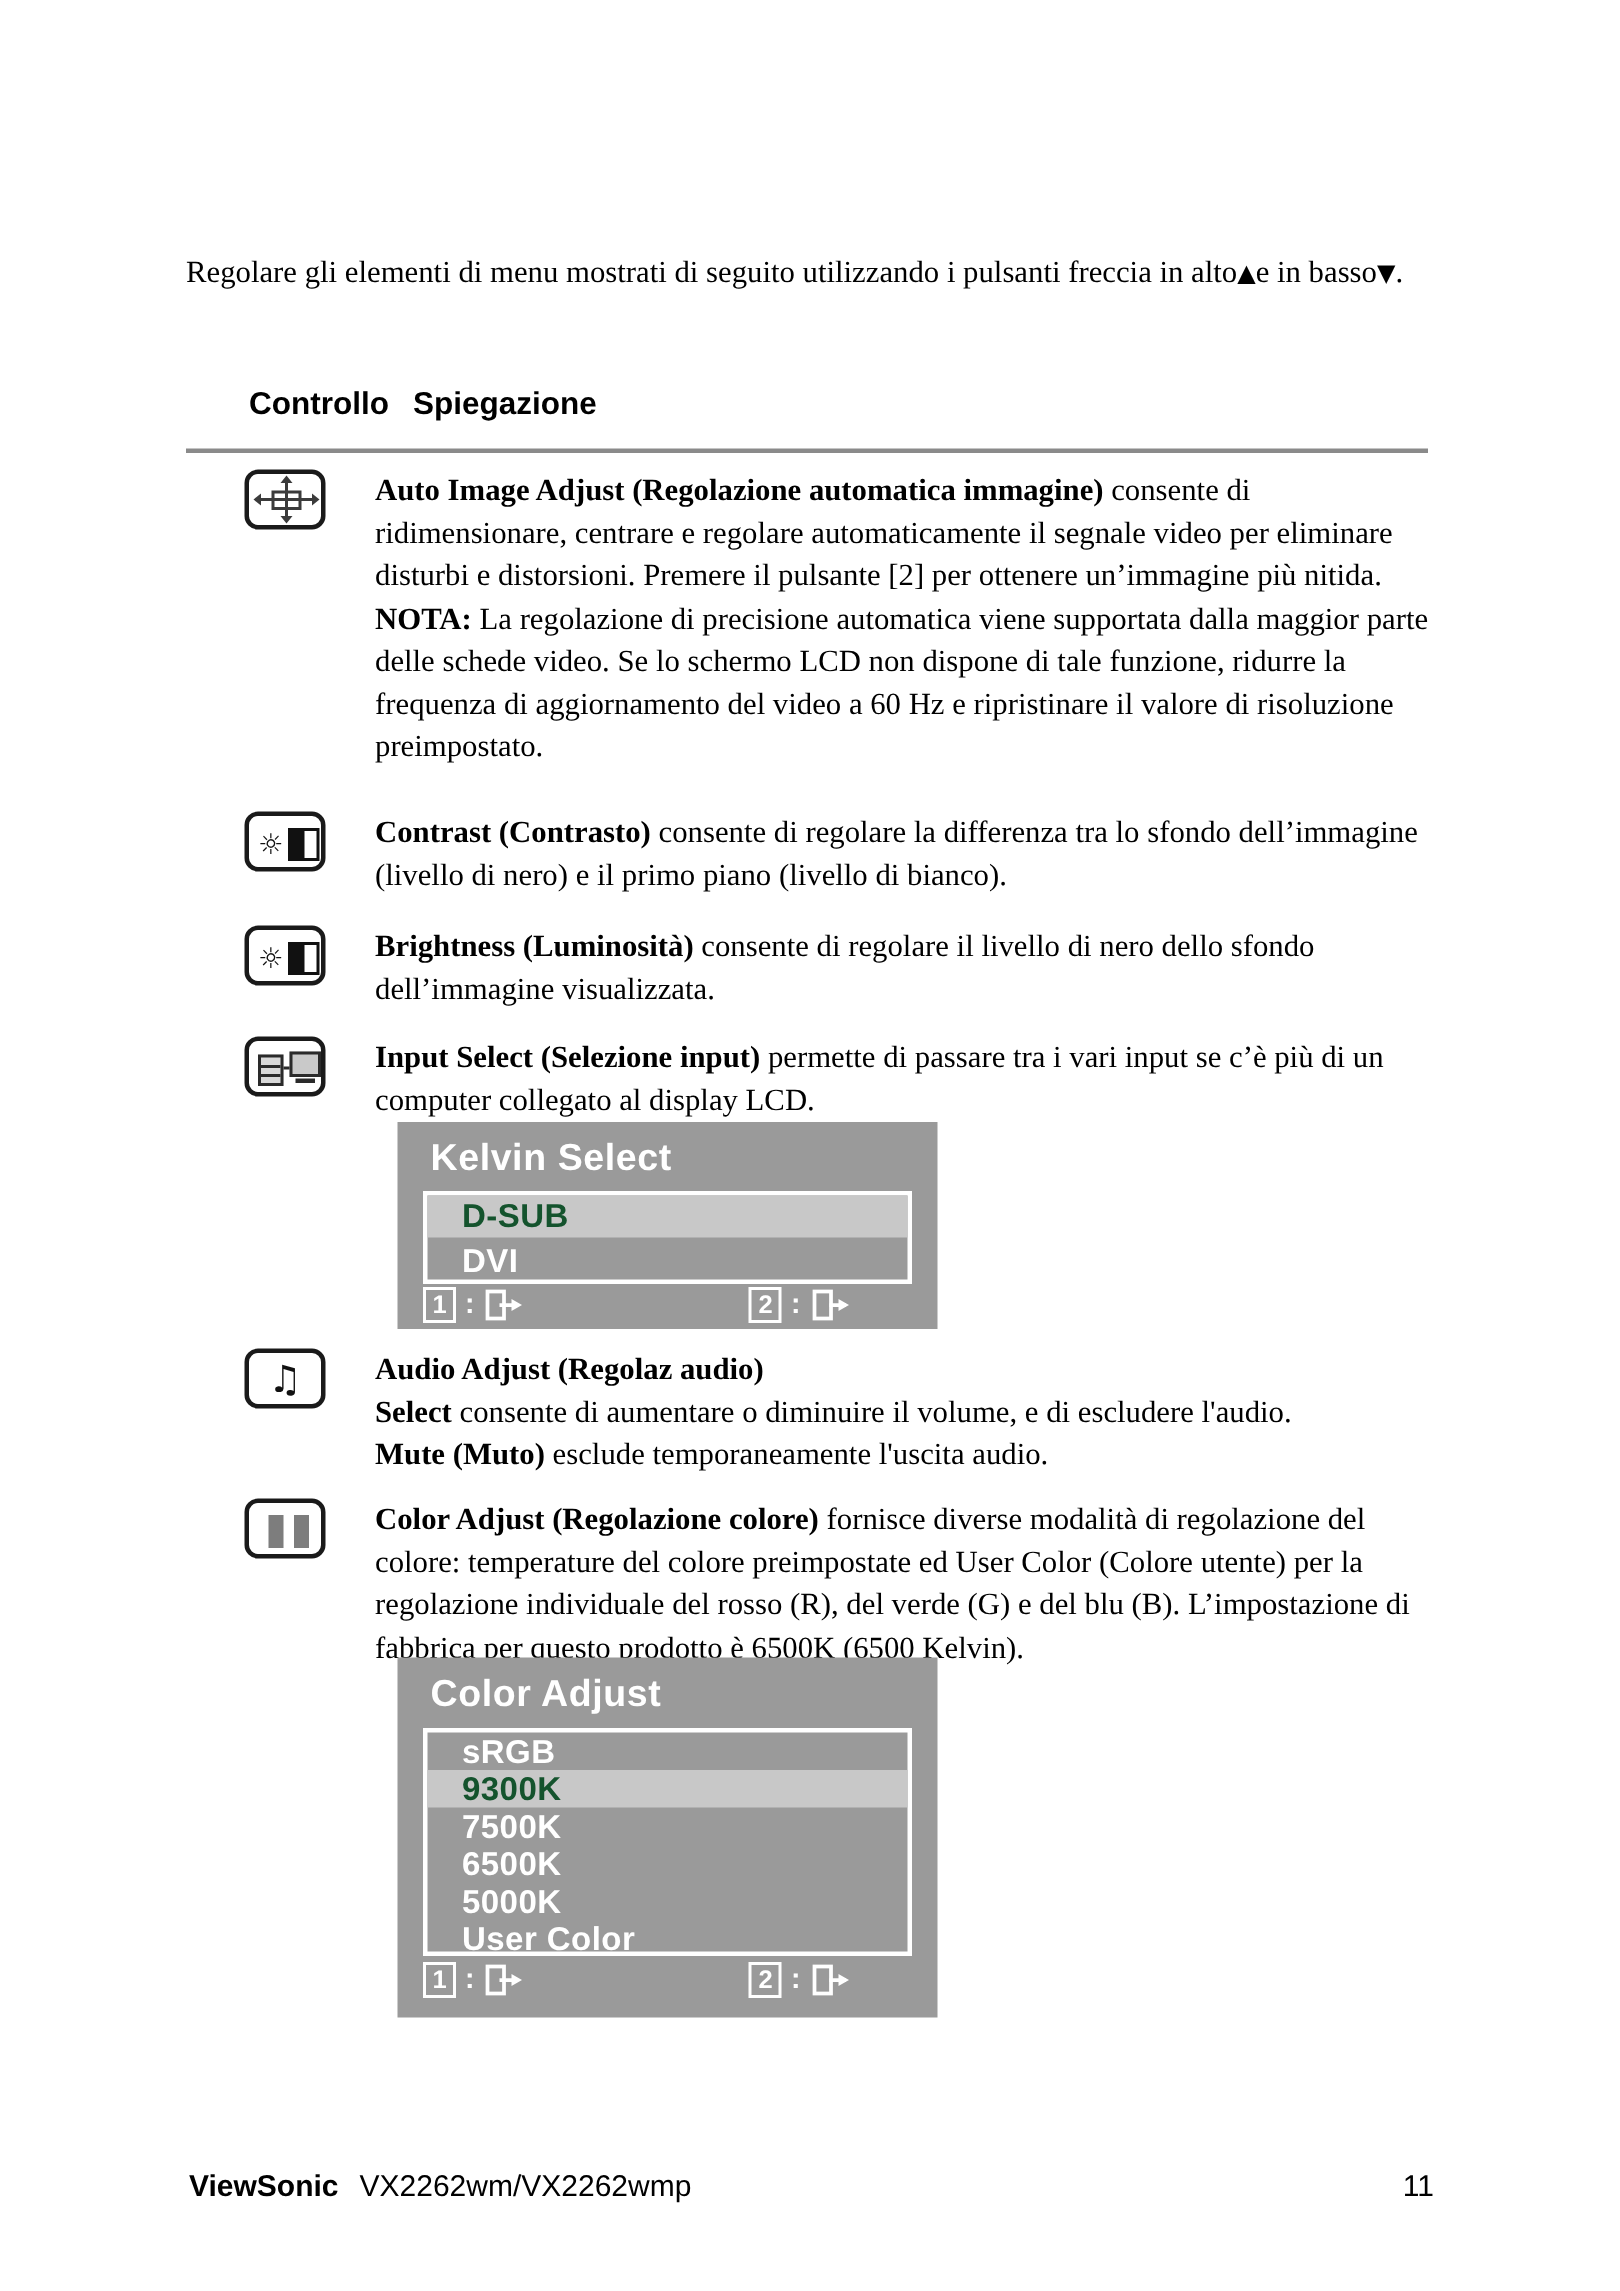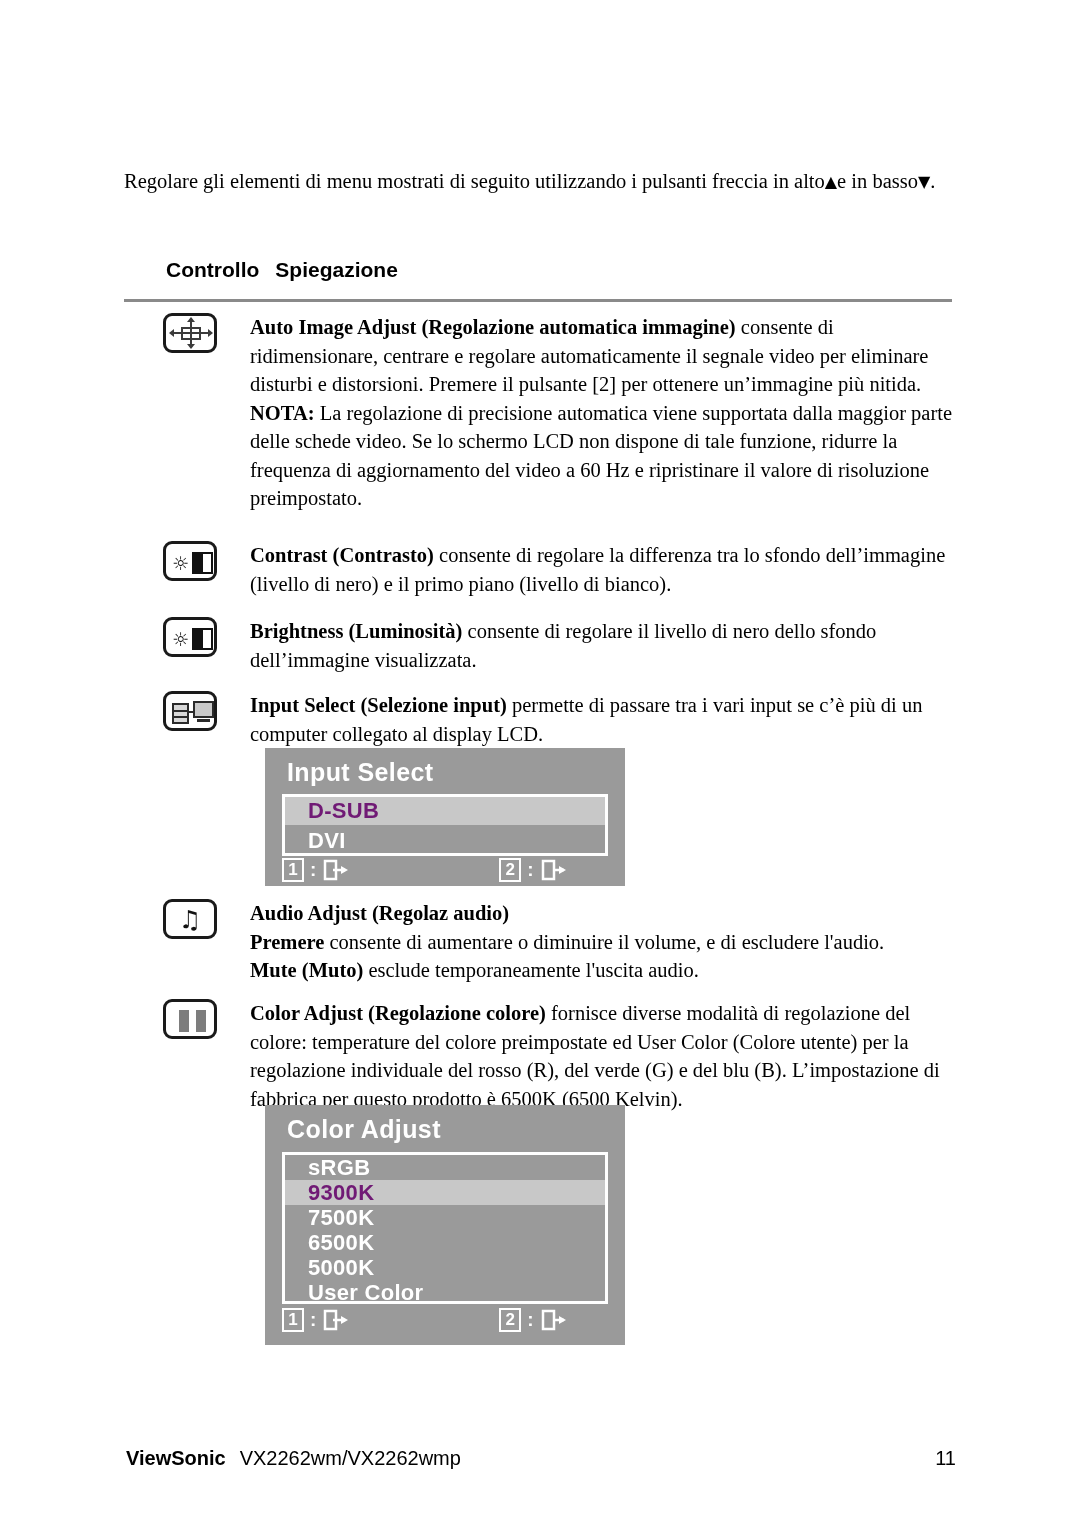--- a/index.html
+++ b/index.html
@@ -242,21 +242,21 @@
     font-size: 22px;
     font-weight: bold;
     padding-left: 23px;
     display: flex;
     align-items: center;
     letter-spacing: 0.3px;
     box-sizing: border-box;
   }
   .osd-item.sel {
     background: #c8c8c8;
-    color: #701a75;
+    color: #14532d;
   }
   .osd-footer {
     position: absolute;
     left: 17px;
     right: 12px;
     display: flex;
     align-items: center;
   }
   .fkey {
     display: inline-flex;
@@ -374,21 +374,21 @@
           <div class="is-mon-stand"></div>
         </div>
       </div>
     </div>
     <div class="text-cell">
       <p><b>Input Select (Selezione input)</b><span> permette di passare tra i vari input se c’è più di un computer collegato al display LCD.</span></p>
     </div>
   </div>
 
   <div class="osd" style="left:265px; top:748px; width:360px; height:138px;">
-    <div class="osd-title" style="top:10px;">Input Select</div>
+    <div class="osd-title" style="top:10px;">Kelvin Select</div>
     <div class="osd-list" style="top:46px; height:62px;">
       <div class="osd-item sel" style="height:28px;">D-SUB</div>
       <div class="osd-item" style="height:32px;">DVI</div>
     </div>
     <div class="osd-footer" style="top:110px;">
       <span class="fkey">1</span>
       <span class="fcolon">:</span>
       <span class="fico">
         <svg width="26" height="24" viewBox="0 0 26 24">
           <rect x="2" y="3" width="11" height="18" fill="none" stroke="#ffffff" stroke-width="2.5"></rect>
@@ -412,21 +412,21 @@
   <div class="row" style="top:899px;">
     <div class="icon-cell">
       <div class="ctrl-icon">
         <div class="inner">
             <div class="note">♫</div>
           </div>
       </div>
     </div>
     <div class="text-cell">
       <p><b>Audio Adjust (Regolaz audio)</b><span></span></p>
-      <p><b>Premere</b><span> consente di aumentare o diminuire il volume, e di escludere l'audio.</span></p>
+      <p><b>Select</b><span> consente di aumentare o diminuire il volume, e di escludere l'audio.</span></p>
       <p><b>Mute (Muto)</b><span> esclude temporaneamente l'uscita audio.</span></p>
     </div>
   </div>
 
   <div class="row" style="top:999px;">
     <div class="icon-cell">
       <div class="ctrl-icon">
         <div class="inner">
           <div class="ca-bar ca-b1"></div>
           <div class="ca-bar ca-b2"></div>

